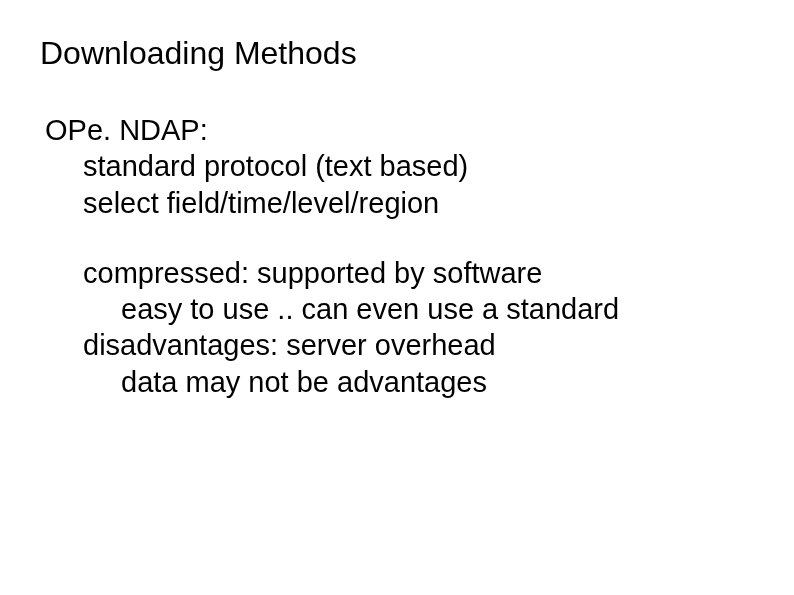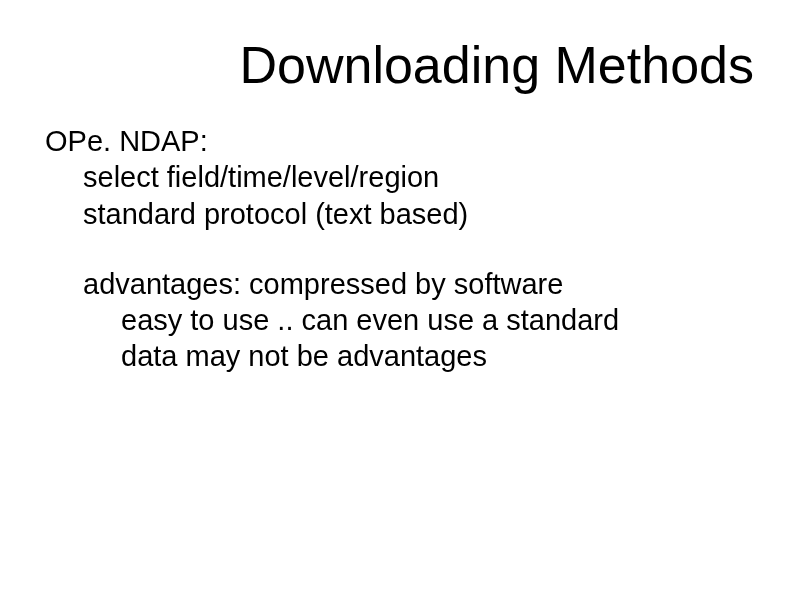--- a/index.html
+++ b/index.html
@@ -9,24 +9,24 @@
     }
     body {
       width: 794px;
       height: 595px;
       background: #ffffff;
       font-family: Arial, Helvetica, sans-serif;
       color: #000000;
       padding: 30px 40px;
     }
     .title {
-      font-size: 52px;
+      font-size: 32px;
       font-weight: normal;
-      text-align: right;
-      margin-bottom: 28px;
+      text-align: left;
+      margin-bottom: 40px;
       margin-top: 5px;
     }
     .content {
       font-size: 29px;
       line-height: 1.25;
       padding-left: 5px;
     }
     .section-header {
       margin-left: 0;
     }
@@ -40,19 +40,20 @@
       height: 34px;
     }
   </style>
 </head>
 <body>
 
 <div class="title">Downloading Methods</div>
 
 <div class="content">
   <div class="section-header">OPe. NDAP:</div>
+  <div class="item">standard protocol (text based)</div>
   <div class="item">select field/time/level/region</div>
-  <div class="item">standard protocol (text based)</div>
   <div class="spacer"></div>
-  <div class="item">advantages: compressed by software</div>
+  <div class="item">compressed: supported by software</div>
   <div class="sub-item">easy to use .. can even use a standard</div>
+  <div class="item">disadvantages: server overhead</div>
   <div class="sub-item">data may not be advantages</div>
 </div>
 
 </body></html>

